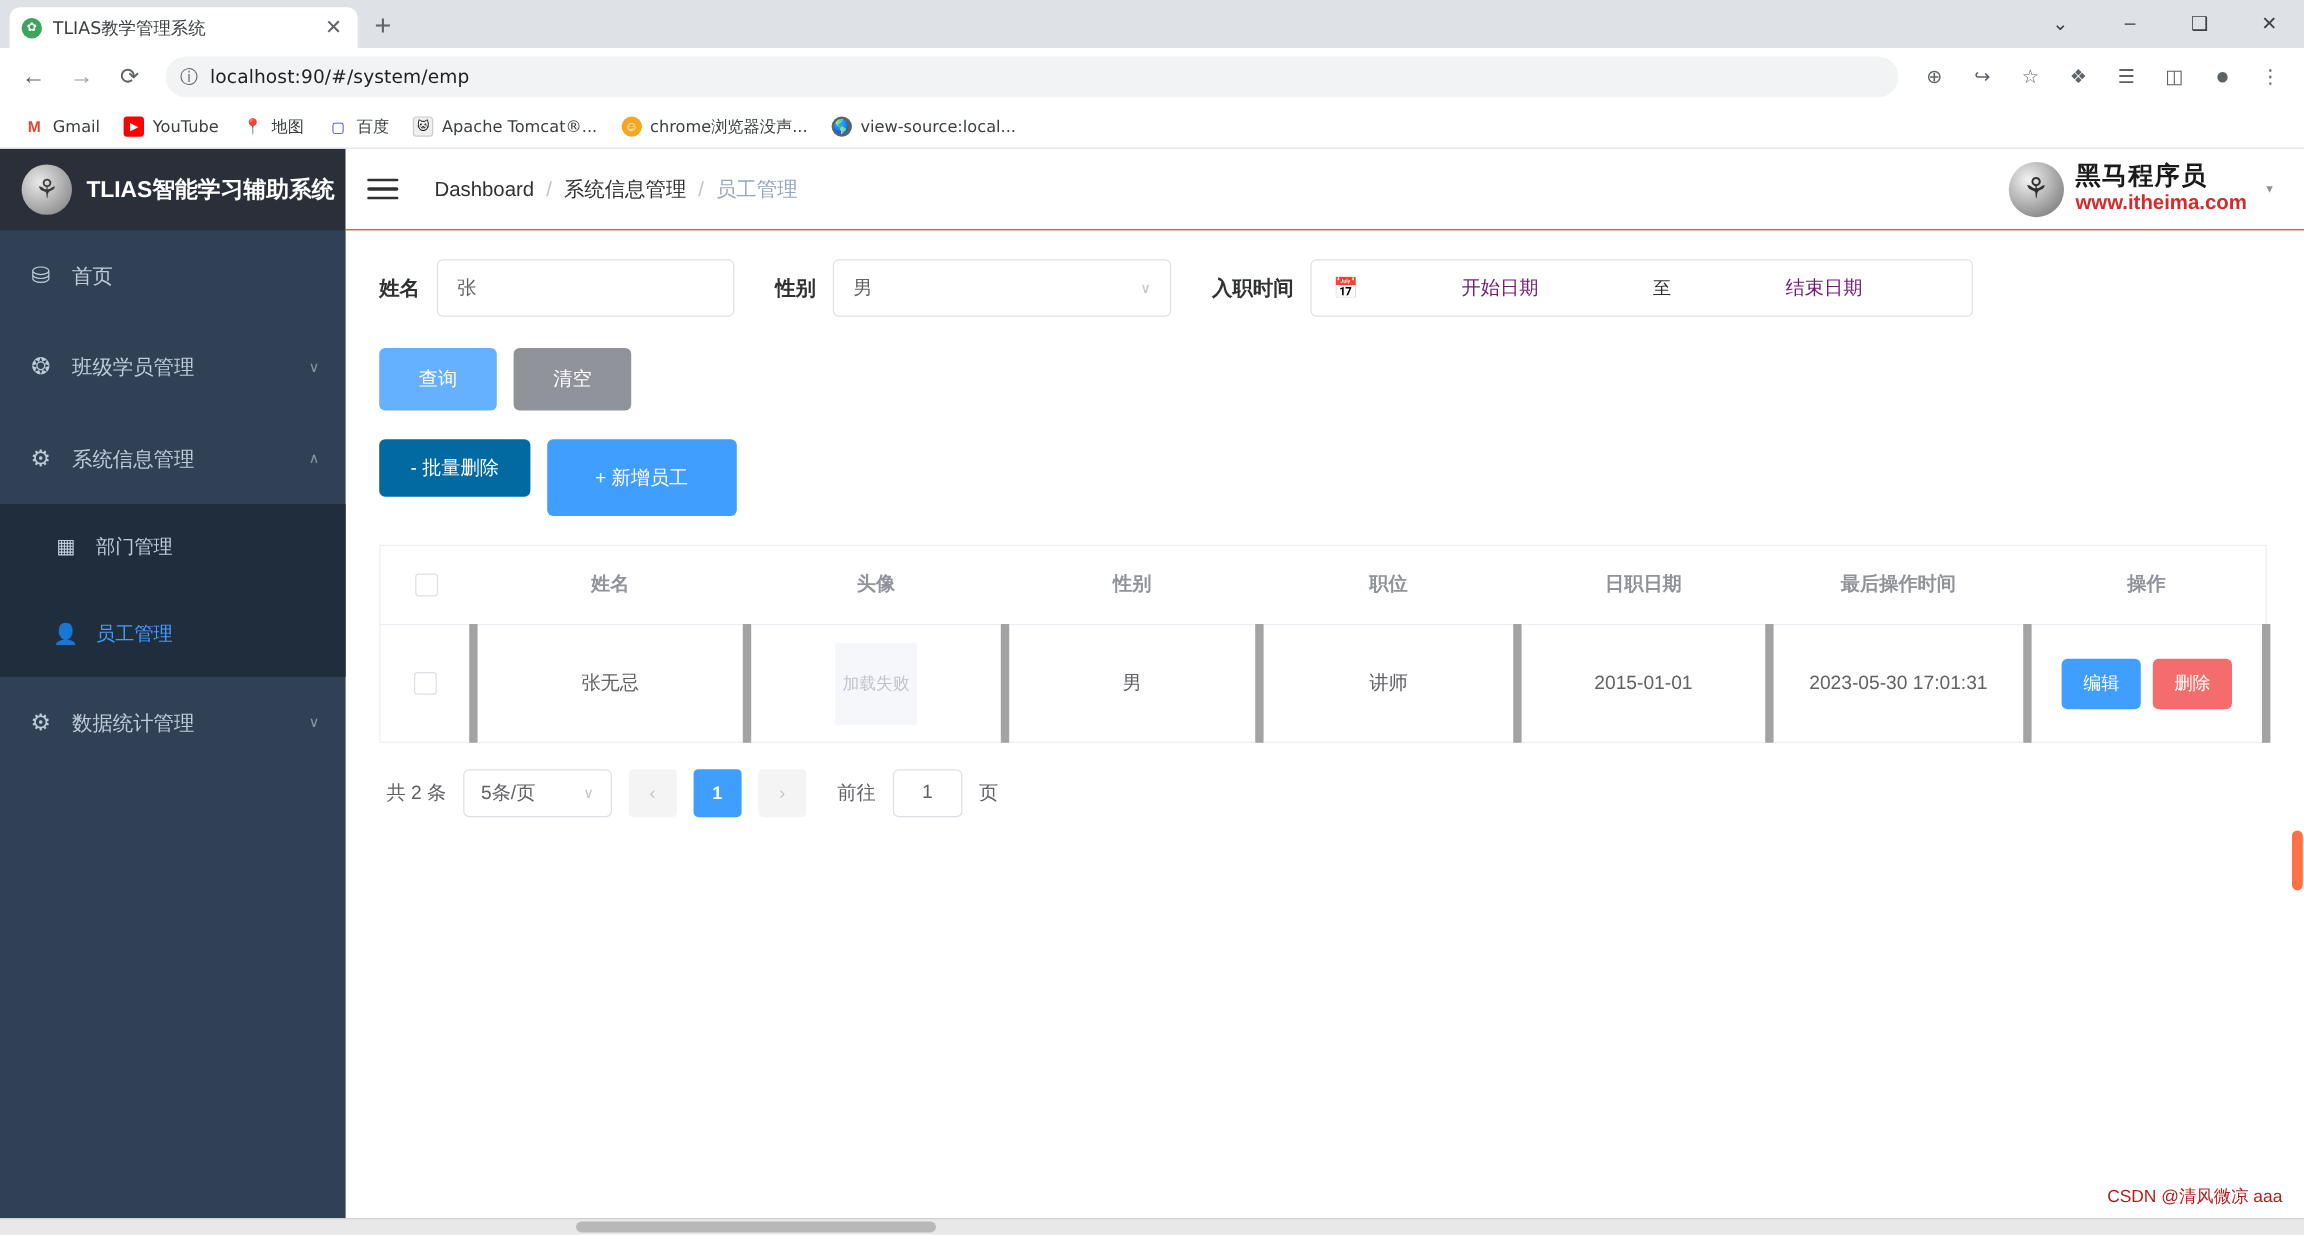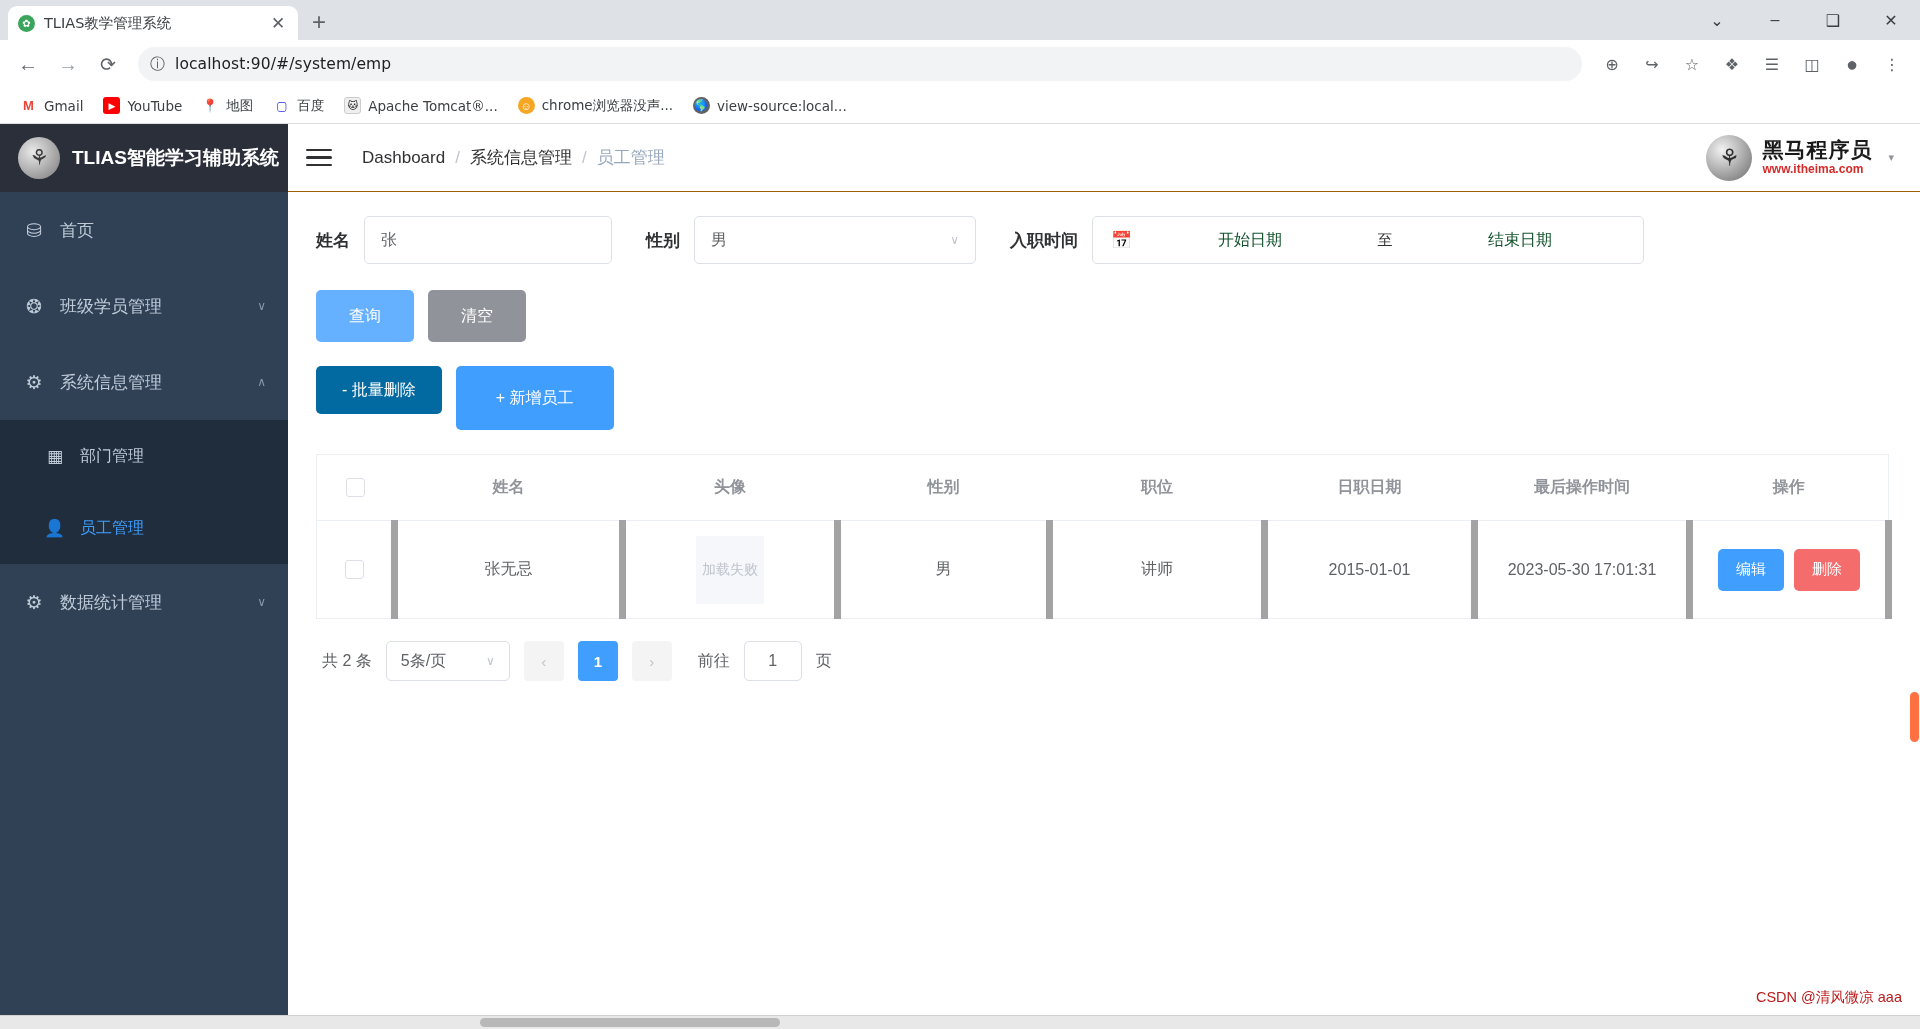--- a/index.html
+++ b/index.html
@@ -91,38 +91,38 @@
   .crumbs { display: flex; align-items: center; gap: 10px; font-size: 17px; color: #303133; }
   .crumbs .sep { color: #c0c4cc; }
   .crumbs .cur { color: #97a8be; }
   .brand { margin-left: auto; display: flex; align-items: center; gap: 10px; padding-right: 8px; }
   .brand-logo {
     width: 46px; height: 46px; border-radius: 50%;
     background: radial-gradient(circle at 35% 32%, #f2f2f2, #8f8f8f 72%, #6e6e6e);
     display: flex; align-items: center; justify-content: center; font-size: 24px; color: #2f2f2f;
   }
   .brand-name { font-size: 21px; font-weight: bold; color: #1a1a1a; line-height: 1.05; letter-spacing: 1px; }
-  .brand-url { font-size: 12px; color: #d42b2b; font-weight: bold; }
+  .brand-url { font-size: 17px; color: #d42b2b; font-weight: bold; }
   .brand-caret { color: #909399; font-size: 11px; margin-left: 6px; }
 
   .content { flex: 1; padding: 24px 28px 0 28px; overflow: hidden; }
 
   
   .form-row { display: flex; align-items: center; gap: 0; margin-bottom: 26px; }
   .f-label { font-size: 17px; color: #303133; font-weight: bold; margin-right: 14px; white-space: nowrap; }
   .f-input {
     height: 48px; border: 1px solid #dcdfe6; border-radius: 5px;
     display: flex; align-items: center; padding: 0 16px; font-size: 16px;
     color: #606266; background: #fff;
   }
   .w-name { width: 248px; }
   .w-sex { width: 282px; justify-content: space-between; }
   .w-date { width: 552px; gap: 0; padding: 0 12px; }
   .caret-down { color: #c0c4cc; font-size: 12px; }
-  .ph { color: #14532d; }
+  .ph { color: #701a75; }
   .date-cal { color: #c0c4cc; font-size: 17px; width: 34px; text-align: center; flex: 0 0 auto; }
   .date-seg { flex: 1; text-align: center; font-size: 16px; }
   .date-to { width: 48px; text-align: center; color: #303133; font-size: 15px; flex: 0 0 auto; }
   .spacer-lbl { margin-left: 34px; }
 
   .btn { border: none; border-radius: 5px; cursor: pointer; font-size: 16px; color: #fff; font-family: inherit; }
   .btn-row1 { display: flex; gap: 14px; margin-bottom: 24px; }
   .btn-query { background: #66b1ff; width: 98px; height: 52px; }
   .btn-clear { background: #909399; width: 98px; height: 52px; }
   .btn-row2 { display: flex; gap: 14px; margin-bottom: 24px; }

